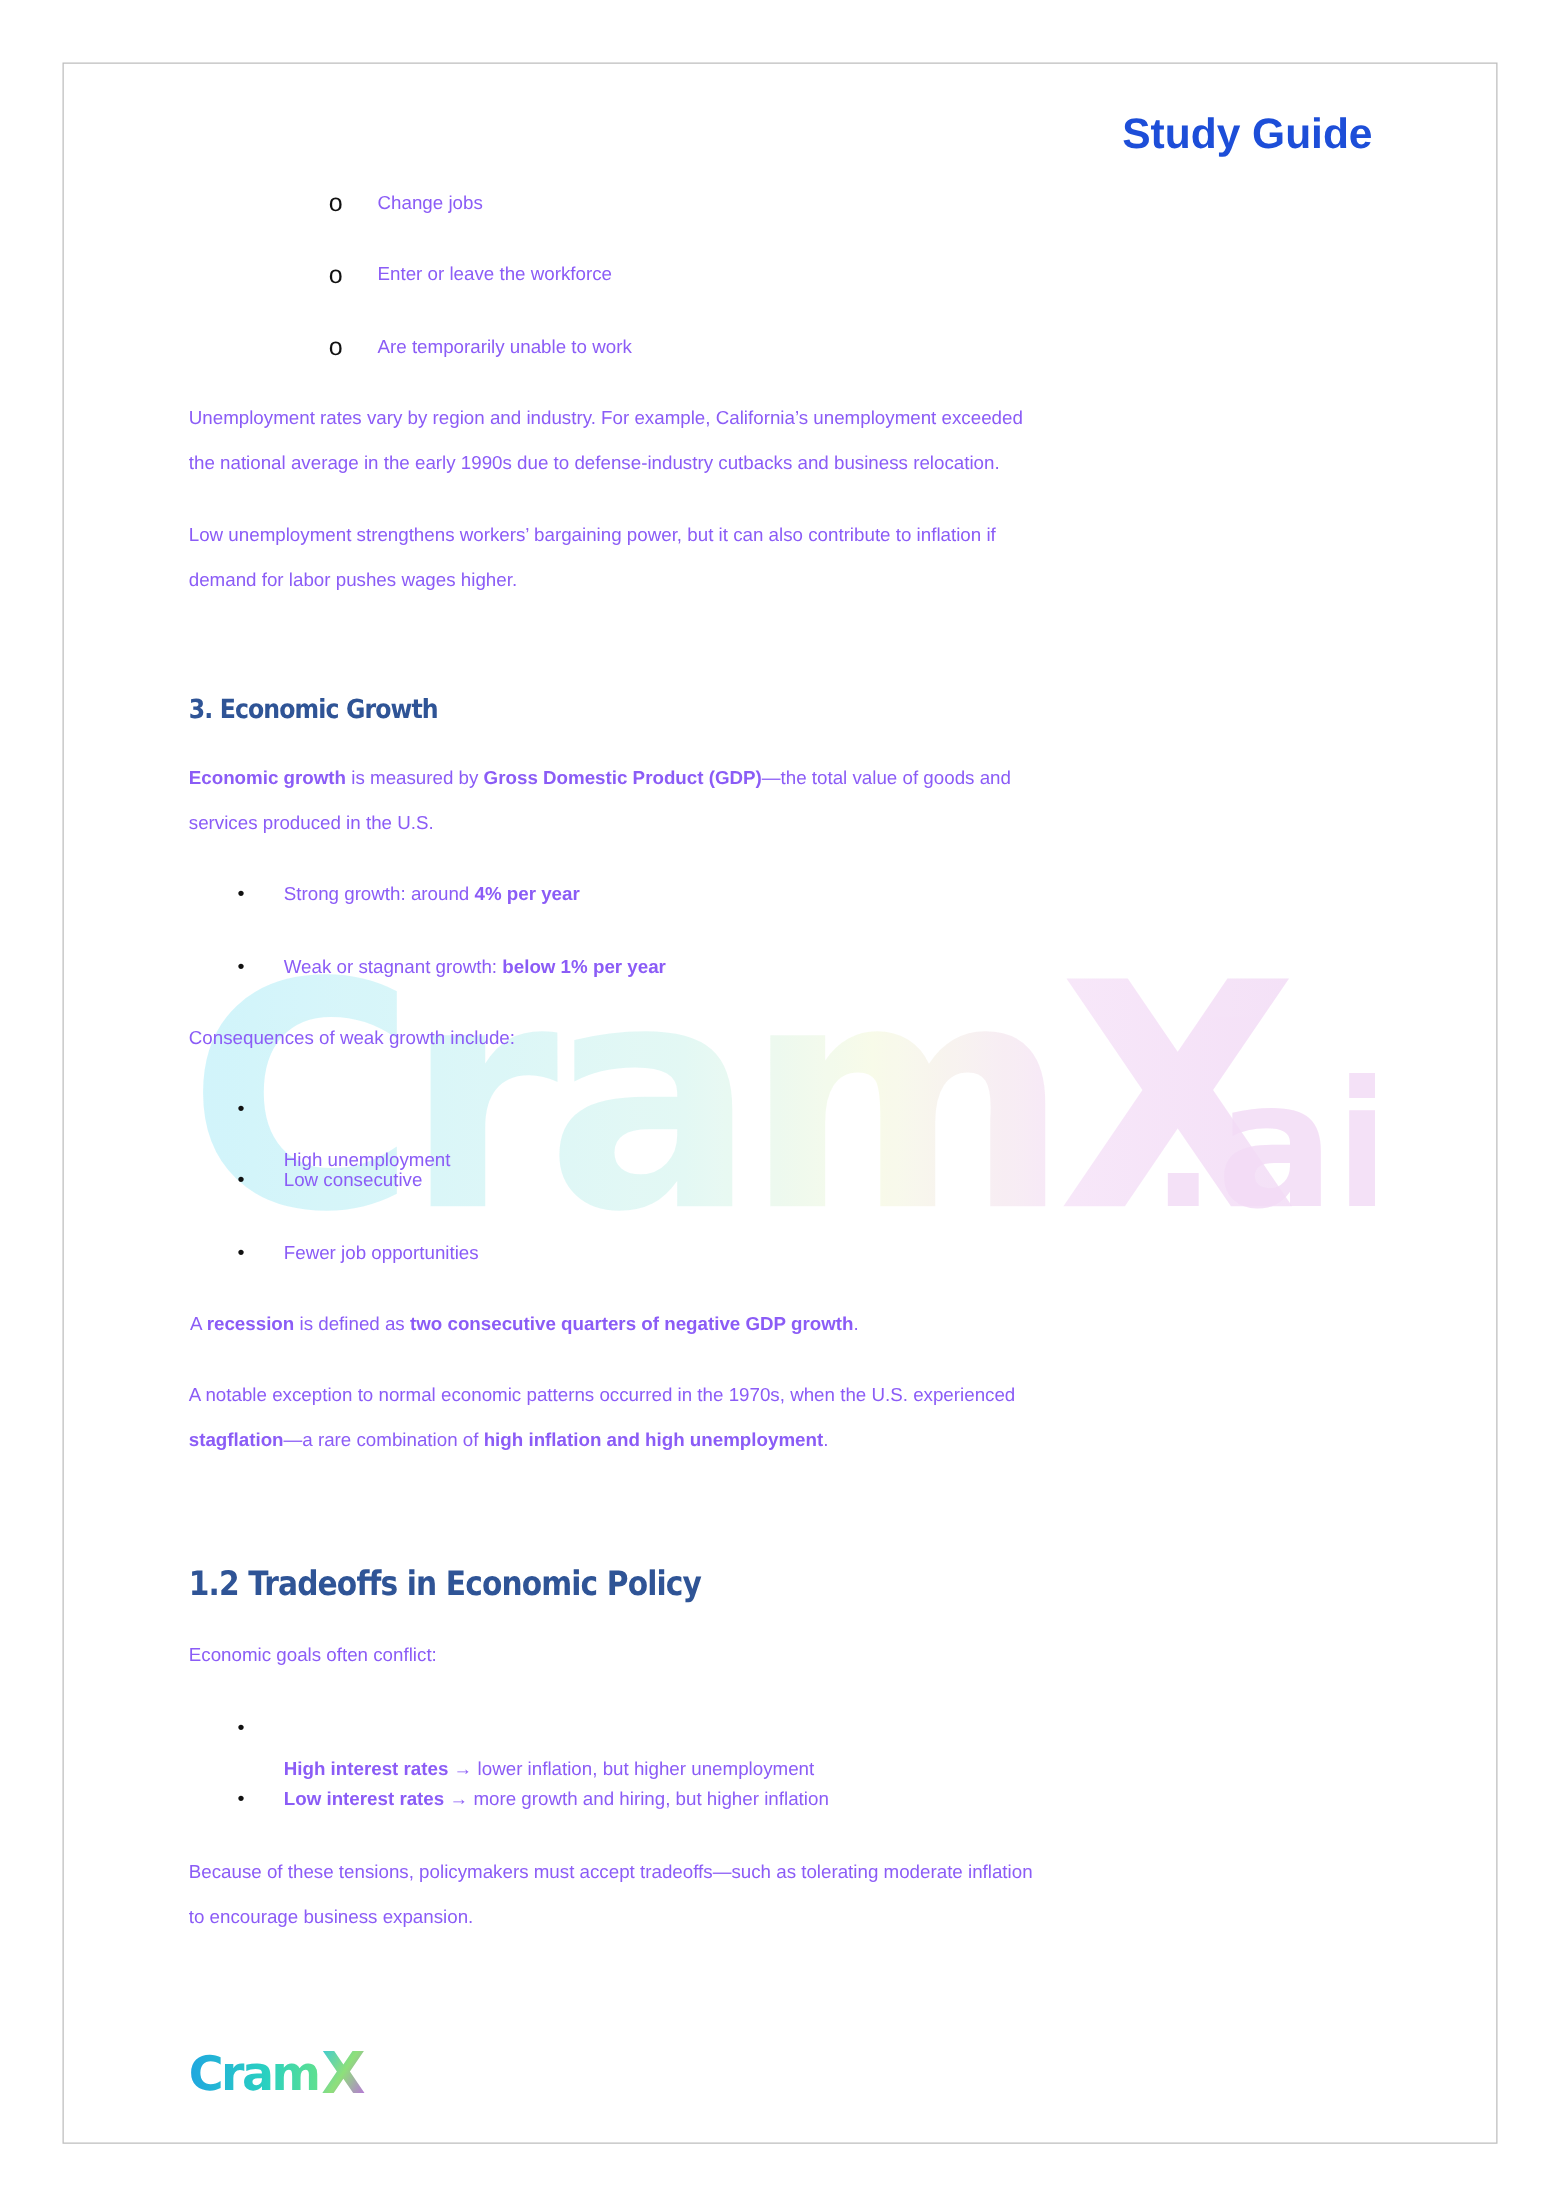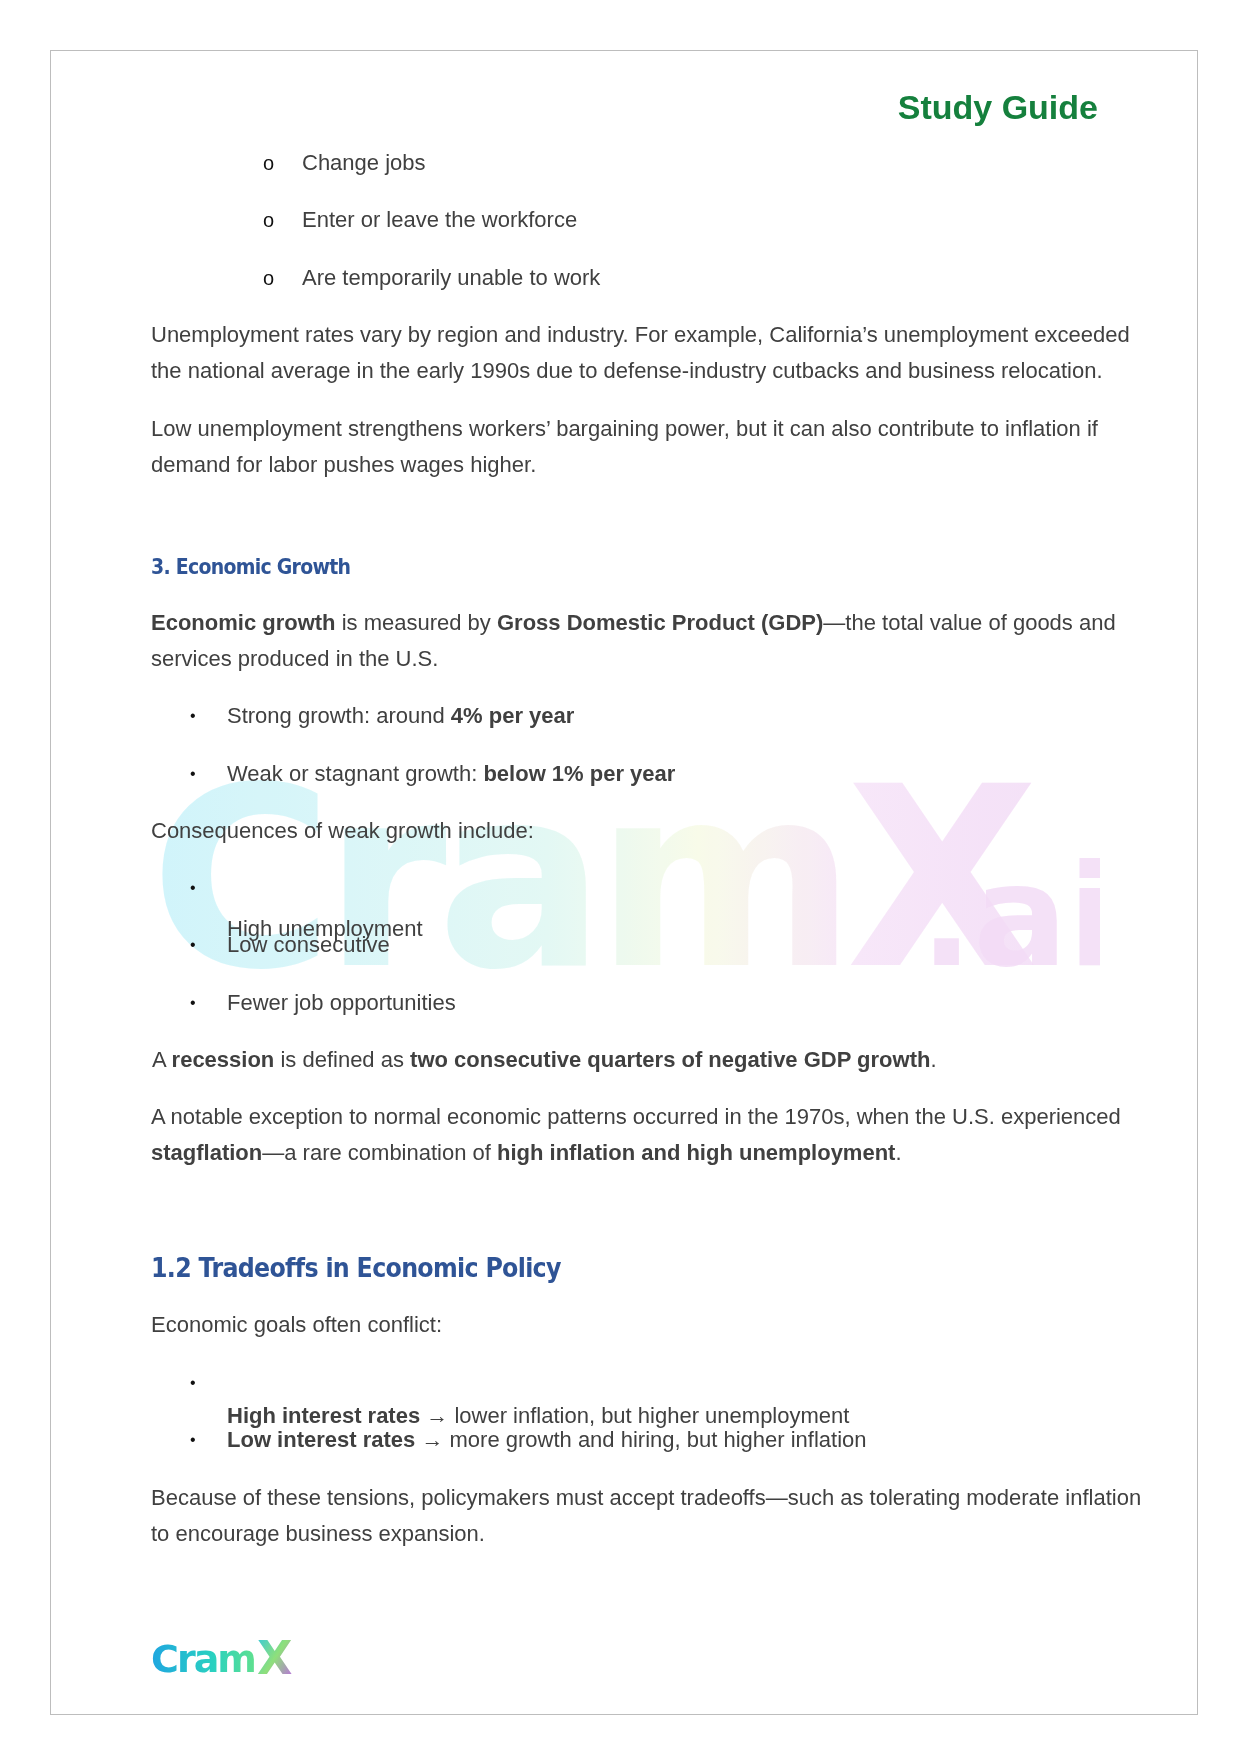--- a/index.html
+++ b/index.html
@@ -24,29 +24,29 @@
       border: 1.5px solid #bdbdbd;
       box-sizing: border-box;
     }
     .doc-title {
       position: absolute;
       right: 143px;
       top: 88px;
       font-size: 34px;
       font-weight: bold;
       letter-spacing: 0px;
-      color: #15803d;
+      color: #1d4ed8;
       white-space: nowrap;
     }
     .line {
       position: absolute;
-      font-size: 22px;
+      font-size: 15px;
       line-height: 24px;
       white-space: nowrap;
-      color: #404040;
+      color: #8b5cf6;
     }
     .line b { font-weight: bold; }
     .sub-bullet-mark {
       position: absolute;
       font-size: 20px;
       line-height: 24px;
       color: #111;
     }
     .bullet-mark {
       position: absolute;

